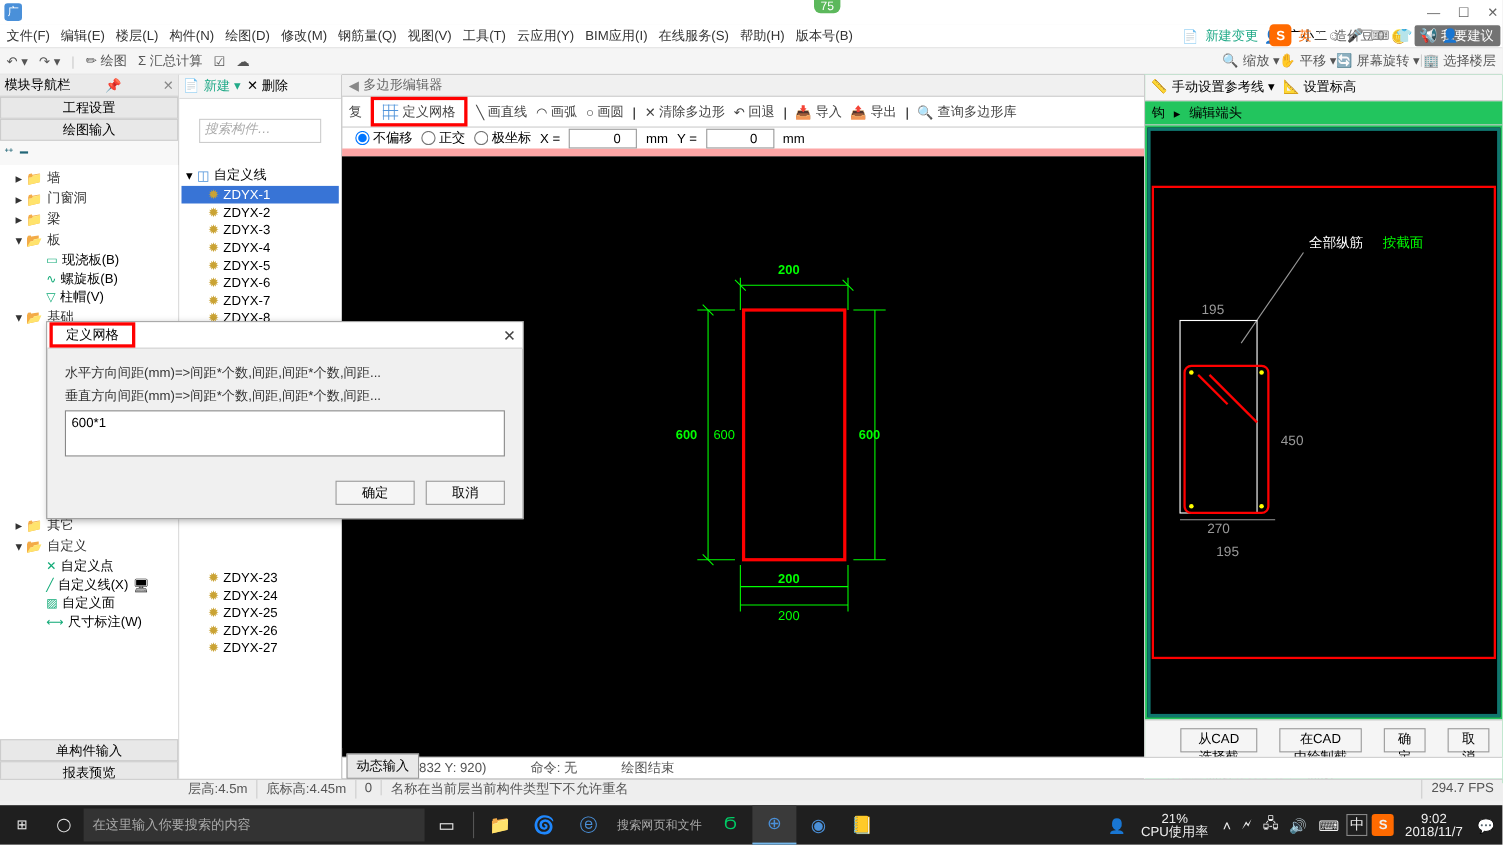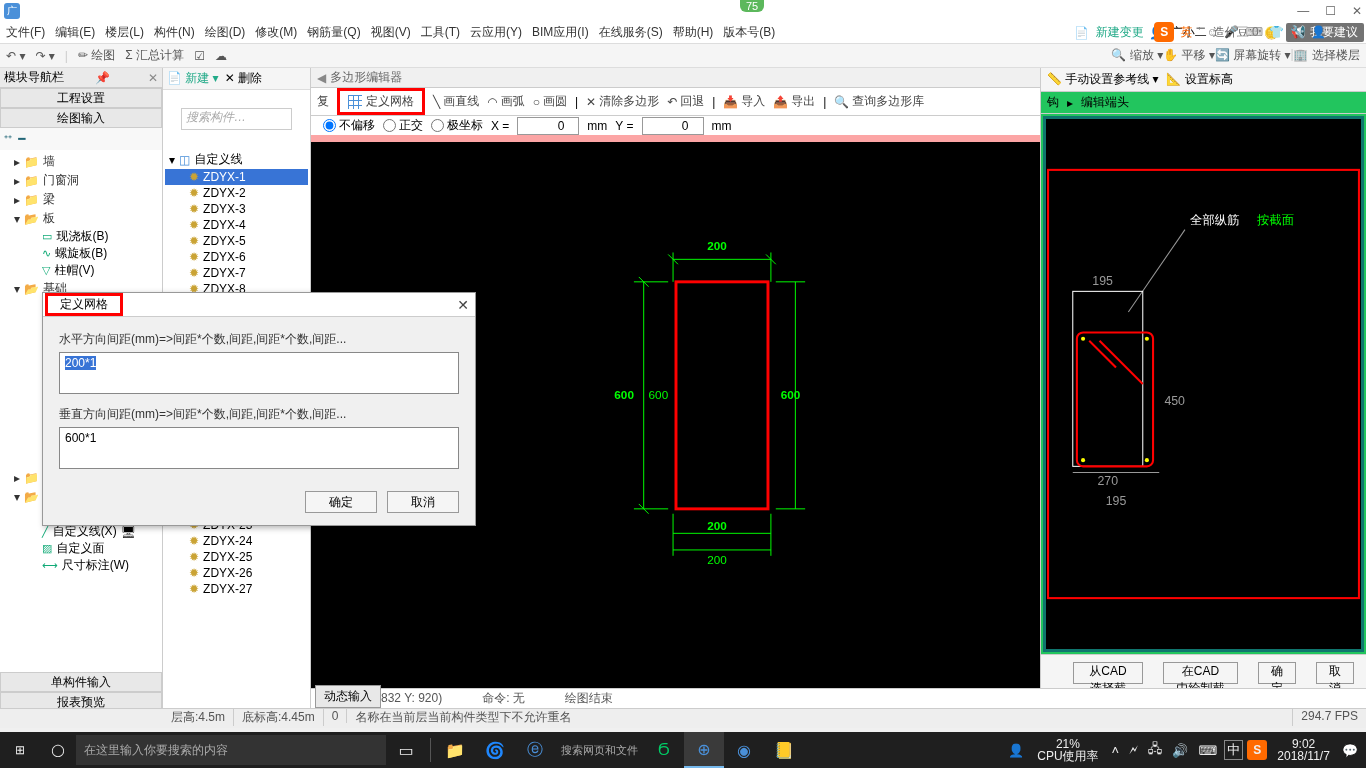--- a/index.html
+++ b/index.html
@@ -518,21 +518,20 @@
   <span class="fps">294.7 FPS</span>
 </div>
 
 <div class="dlg-grid">
   <div class="dlg-title">
     <span class="title-text">定义网格</span>
     <span class="dlg-close">✕</span>
   </div>
   <div class="dlg-body">
     <label>水平方向间距(mm)=&gt;间距*个数,间距,间距*个数,间距...</label>
-    <div class="field"><span class="sel">200*1</span></div>
     <label>垂直方向间距(mm)=&gt;间距*个数,间距,间距*个数,间距...</label>
     <div class="field"><span>600*1</span></div>
   </div>
   <div class="dlg-buttons">
     <button>确定</button>
     <button>取消</button>
   </div>
 </div>
 
 <div class="taskbar">

